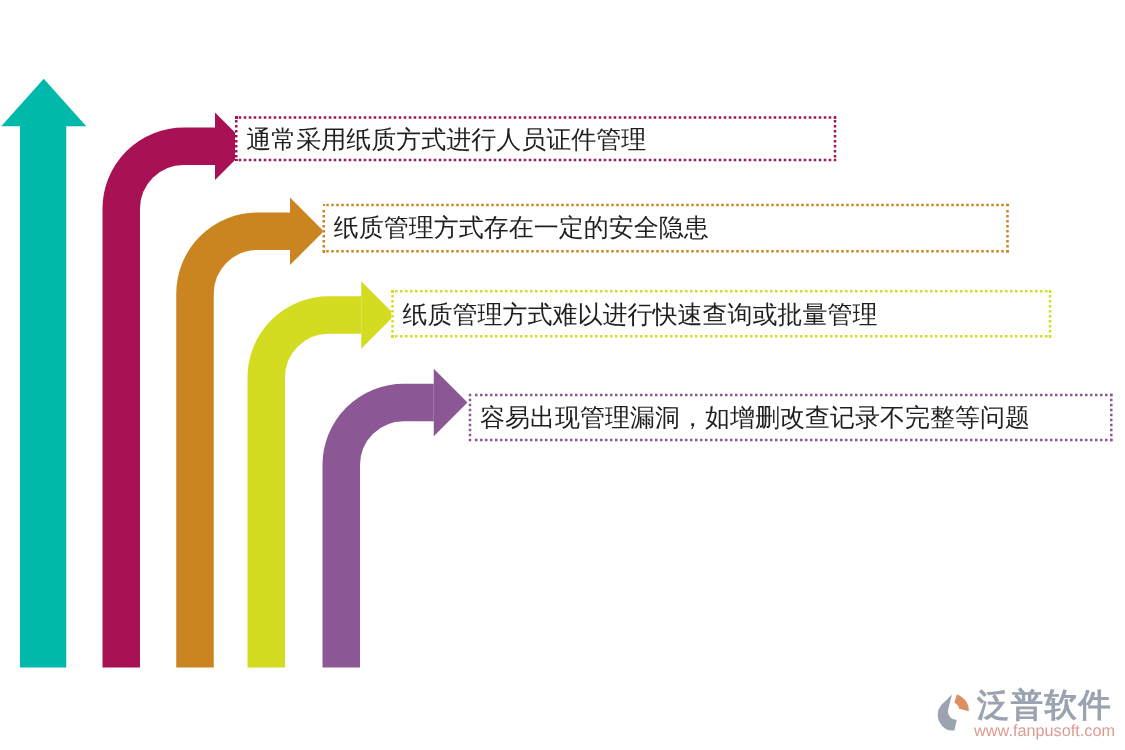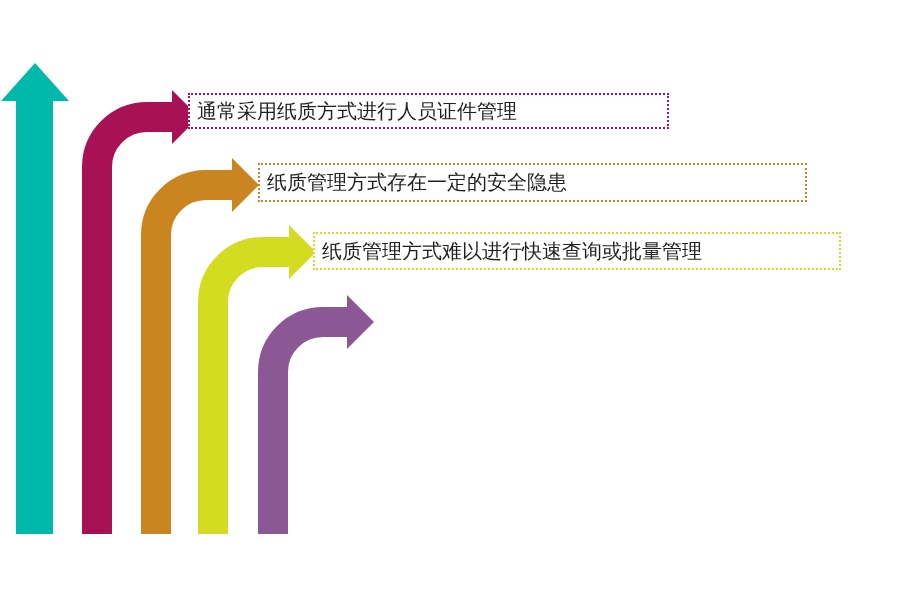--- a/index.html
+++ b/index.html
@@ -106,15 +106,28 @@
   </div>
 
   <div class="label-box b2" style="border-color: rgb(202, 133, 32);">
     <span>纸质管理方式存在一定的安全隐患</span>
   </div>
 
   <div class="label-box b3" style="border-color: rgb(211, 220, 32); align-items: center;">
     <span>纸质管理方式难以进行快速查询或批量管理</span>
   </div>
 
+  <div class="label-box b4" style="border-color: rgb(140, 87, 149);">
+    <span>容易出现管理漏洞，如增删改查记录不完整等问题</span>
+  </div>
 
+  <div class="watermark">
+    <svg class="logo-icon" viewBox="0 0 28 34">
+      <path d="M12,3 L3,12 A13,13 0 0 0 14,33 L16,24 A7,7 0 0 1 9,15 Z" fill="#9AA3AF"></path>
+      <path d="M16,3 A14,14 0 0 1 26,17 L18,15 A7,7 0 0 0 14,10 Z" fill="#DD8E62"></path>
+    </svg>
+    <div class="wm-text">
+      <span class="brand" style="color: rgb(154, 163, 175);">泛普软件</span>
+      <span class="url" style="color: rgb(218, 156, 146);">www.fanpusoft.com</span>
+    </div>
+  </div>
 
 </div>
 
 </body></html>

